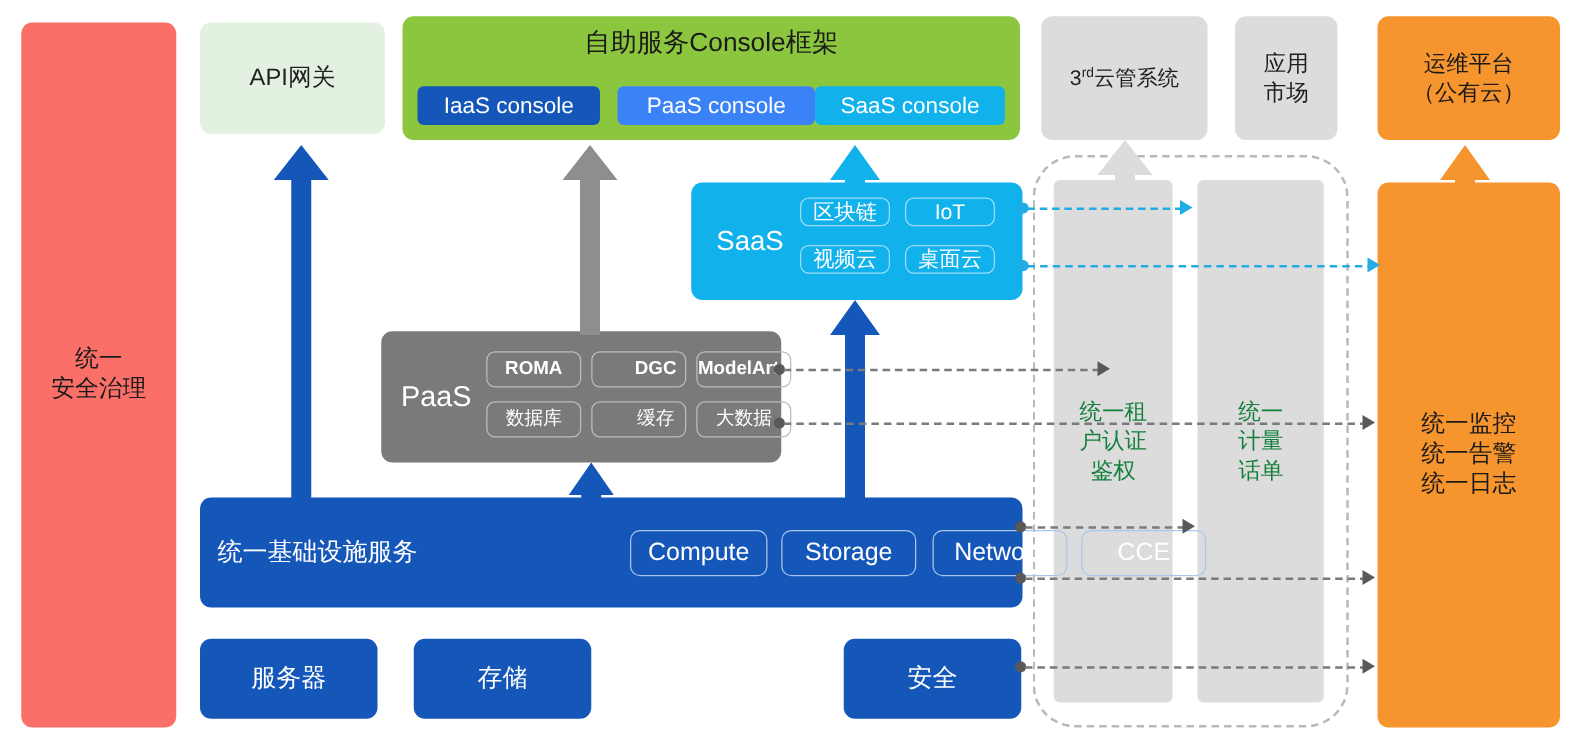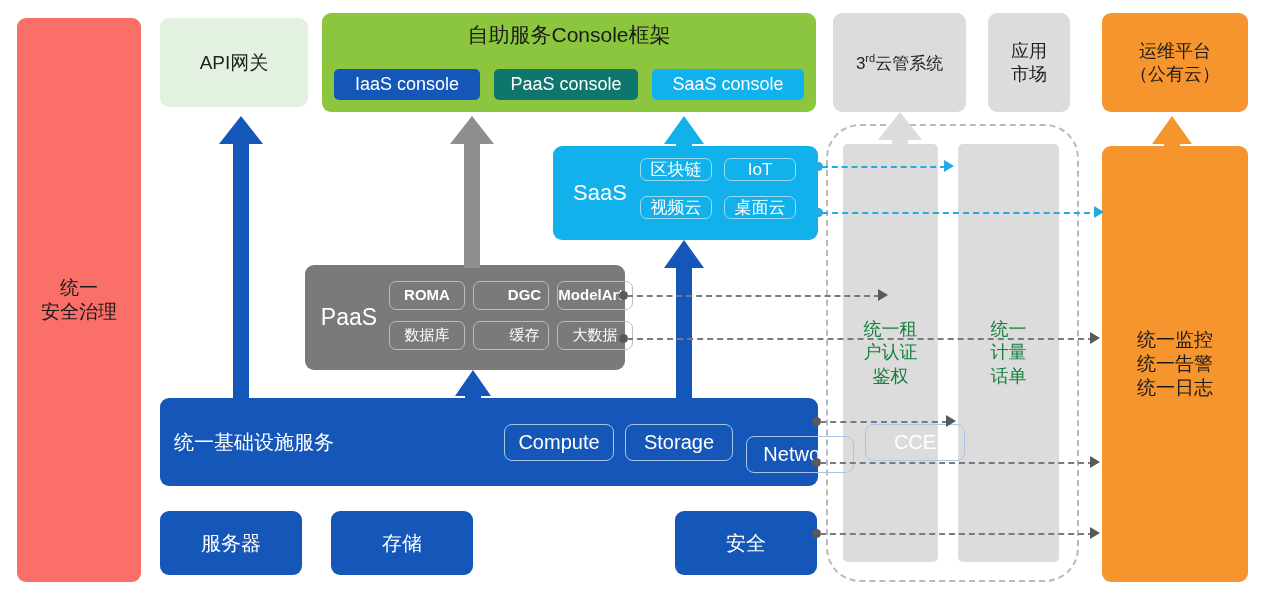--- a/index.html
+++ b/index.html
@@ -31,21 +31,21 @@
   }
   .console-frame .cf-title{
     position:absolute;left:0;right:0;top:9px;
     text-align:center;font-size:21px;color:#1a1a1a;
   }
   .chip{
     position:absolute;box-sizing:border-box;display:flex;align-items:center;justify-content:center;
     border-radius:5px;color:#ffffff;font-size:18px;height:31px;
   }
   .chip-iaas{left:12px;top:56px;width:146px;background:#1556b9;}
-  .chip-paas{left:172px;top:56px;width:144px;background:#0f766e;}
+  .chip-paas{left:172px;top:56px;width:158px;background:#3b82f6;}
   .chip-saas{left:330px;top:56px;width:152px;background:#11b1ec;}
 
   
   .third-cloud{
     left:833px;top:13px;width:133px;height:99px;
     background:#dcdcdc;border-radius:9px;color:#1f1f1f;font-size:17px;
   }
   .third-cloud sup{font-size:11px;vertical-align:super;}
   .app-market{
     left:988px;top:13px;width:82px;height:99px;
@@ -107,21 +107,21 @@
     position:absolute;left:14px;top:0;height:88px;
     display:flex;align-items:center;color:#ffffff;font-size:20px;
   }
   .infra .svc{
     position:absolute;box-sizing:border-box;display:flex;align-items:center;justify-content:center;
     top:26px;height:37px;border:1.6px solid #a9c6ea;border-radius:8px;
     color:#ffffff;font-size:20px;
   }
   .infra .s1{left:344px;width:110px;}
   .infra .s2{left:465px;width:108px;}
-  .infra .s3{left:586px;width:108px;margin-top:12px;}
+  .infra .s3{left:586px;width:108px;}
   .infra .s4{left:705px;width:100px;}
 
   
   .hw{
     top:511px;height:64px;background:#1556b9;border-radius:9px;
     color:#ffffff;font-size:20px;
   }
   .hw1{left:160px;width:142px;}
   .hw2{left:331px;width:142px;}
   .hw3{left:503px;width:142px;}

